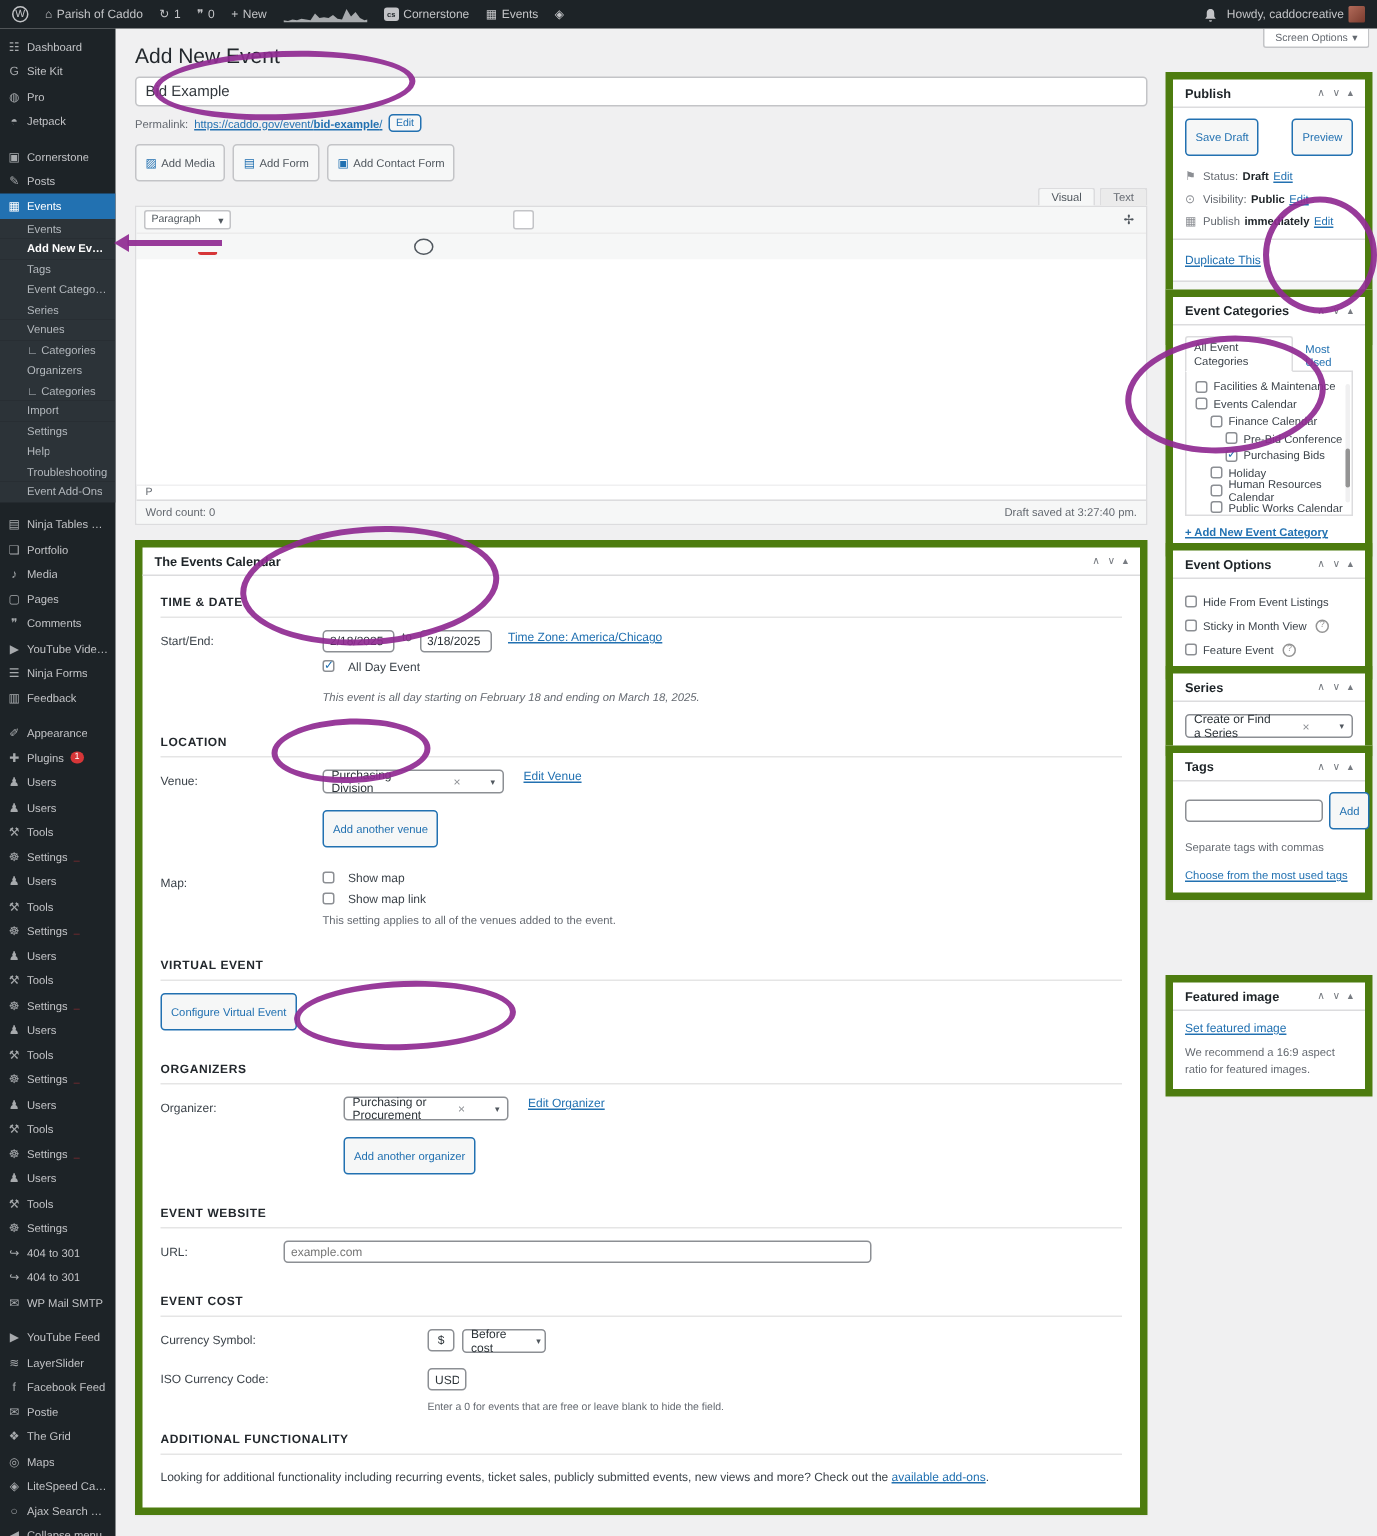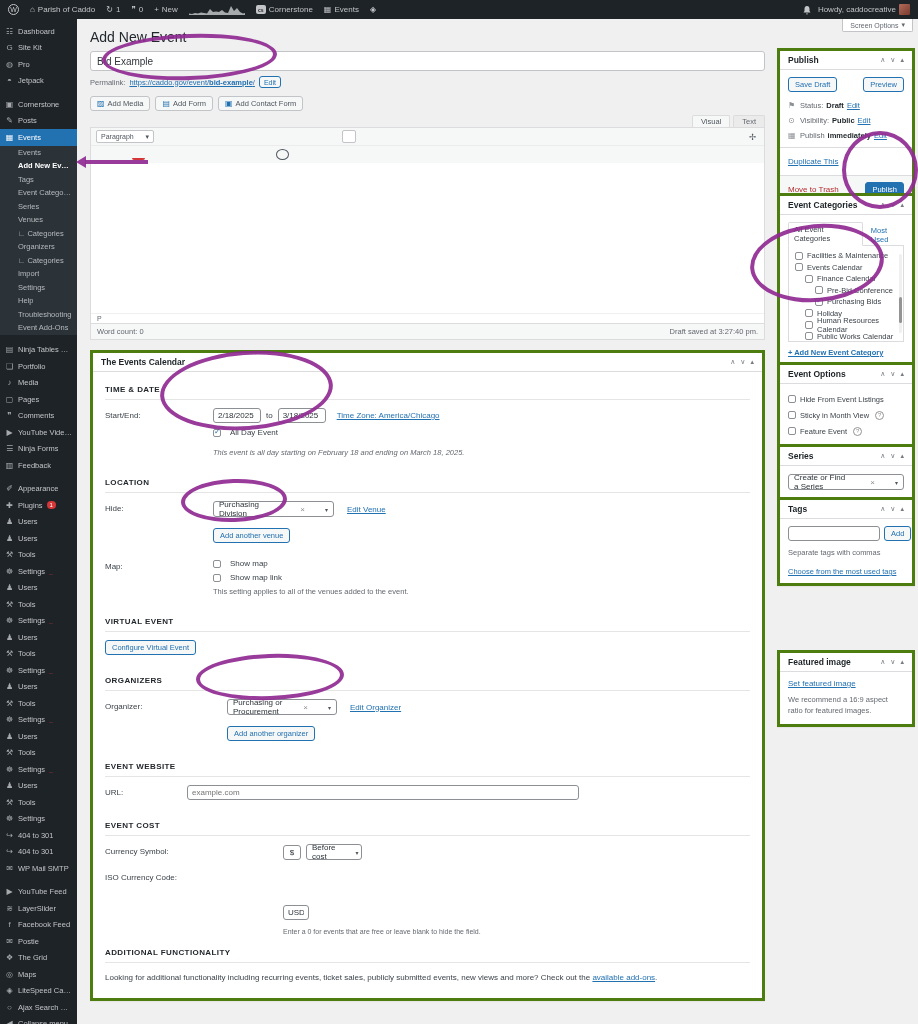--- a/index.html
+++ b/index.html
@@ -28,21 +28,21 @@
  border-bottom:4px solid transparent;border-left:4px solid #2271b1}
 .sb-item.sb-sub{height:13.5px;padding-left:18px;background:#2c3338;color:#b4b9be}
 .sb-item.sb-sub.current{color:#fff;font-weight:bold}
 .sb-gap{height:7px;background:transparent}
 .badge{background:#d63638;color:#fff;border-radius:5px;font-size:6px;padding:0 3px;line-height:8px;height:8px}
 .reddash{color:#d63638;font-weight:bold;font-size:7px}
 
 .lnk{color:#2271b1;text-decoration:underline;cursor:pointer}
 .lnk.red{color:#b32d2e}
 .btn{display:inline-flex;align-items:center;gap:3px;background:#f6f7f7;border:1px solid #2271b1;color:#2271b1;
- border-radius:3px;font-size:7.5px;padding:0 6px;height:15px;white-space:nowrap;cursor:pointer}
+ border-radius:3px;font-size:7.5px;padding:0 6px;height:25px;white-space:nowrap;cursor:pointer}
 .btn.small{height:12px;font-size:7px;padding:0 4px}
 .btn.primary{background:#2271b1;border-color:#2271b1;color:#fff}
 .inp{height:15px;border:1px solid #8c8f94;border-radius:3px;background:#fff;font-size:8px;padding:0 4px;color:#2c3338;font-family:inherit}
 .sel{display:inline-flex;align-items:center;height:16px;border:1px solid #8c8f94;border-radius:3px;background:#fff;
  font-size:8px;padding:0 5px;color:#2c3338;cursor:pointer;gap:20px}
 .sel .grow{flex:1}
 .sel .x{color:#8c8f94;font-size:8px}
 .sel .car{color:#50575e;font-size:6px}
 .checkbox{display:inline-block;width:8px;height:8px;border:1px solid #8c8f94;border-radius:2px;background:#fff;
  position:relative;flex:none;cursor:pointer;vertical-align:-1px}
@@ -77,33 +77,33 @@
 .mce.txt{font-size:7px;color:#50575e}
 .mce.circle{border:1px solid #50575e;border-radius:50%;width:11px;height:11px;font-size:7px}
 .mce.blank{border:1px solid #c3c4c7;background:#fff;width:14px}
 .para-sel{display:flex;align-items:center;justify-content:space-between;width:58px;height:13px;border:1px solid #c3c4c7;
  border-radius:2px;background:#fff;font-size:7px;color:#50575e;padding:0 4px;margin-right:6px;cursor:pointer}
 .e-content{height:150px;background:#fff;cursor:text}
 .e-path{padding:1px 6px;font-size:7px;color:#646970;border-top:1px solid #f0f0f1}
 .e-status{display:flex;justify-content:space-between;background:#f6f7f7;border-top:1px solid #dcdcde;
  padding:3px 6px;font-size:7.5px;color:#646970}
 
-.postbox{background:#fff;border:3px solid #4d7c0f;box-shadow:0 1px 1px rgba(0,0,0,.04)}
+.postbox{background:#fff;border:5px solid #4d7c0f;box-shadow:0 1px 1px rgba(0,0,0,.04)}
 .pb-head{display:flex;align-items:center;padding:4px 8px;border-bottom:1px solid #dcdcde;cursor:move}
 .pb-title{font-weight:bold;font-size:8.5px;color:#1d2327;flex:1}
 .pb-ctl{color:#787c82;font-size:7px;margin-left:5px;cursor:pointer}
 
 .tec{margin-top:10px}
 .tec-body{padding:0 12px 12px}
 .tec-h{font-size:8px;font-weight:bold;color:#23282d;letter-spacing:.4px;padding:13px 0 5px;border-bottom:1px solid #e5e5e5}
 .frow{display:flex;align-items:flex-start;padding:8px 0;font-size:8px;color:#3c434a}
 .flabel{width:108px;flex:none;padding-top:3px}
 .flabel.wide{width:178px}.flabel.mid{width:82px}
 .fctl{display:flex;flex-direction:column;gap:5px;flex:1}
-.hrow{display:flex;align-items:center;gap:5px}
+.hrow{display:flex;gap:5px}
 .divider{border-top:1px solid #f0f0f1}
 .cb-label{margin-left:4px}
 
 .rightcol{position:absolute;left:777px;top:19px;width:138px;bottom:0}
 .rightcol .postbox{position:absolute;left:0;width:138px}
 .pb-body{padding:7px 8px;font-size:8px;color:#3c434a}
 .pub-btns{display:flex;justify-content:space-between;margin-bottom:6px}
 .misc-row{display:flex;align-items:center;gap:3px;padding:3px 0;color:#646970;font-size:7.5px}
 .misc-row .dico{color:#8c8f94;font-size:8px;width:9px}
 .misc-row b{color:#1d2327}
@@ -615,21 +615,21 @@
           <div class="hrow">
             <span class="checkbox checked"></span>
             <span class="cb-label">All Day Event</span>
           </div>
           <div class="note i" style="margin-top:6px">This event is all day starting on February 18 and ending on March 18, 2025.</div>
         </div>
       </div>
 
       <div class="tec-h">LOCATION</div>
       <div class="frow">
-        <span class="flabel">Hide:</span>
+        <span class="flabel">Venue:</span>
         <div class="fctl">
           <div class="hrow">
             <span class="sel" style="width:121px">
               <span class="grow">Purchasing Division</span>
               <span class="x">×</span>
               <span class="car">▾</span>
             </span>
             <span class="lnk" style="margin-left:8px">Edit Venue</span>
           </div>
           <div class="hrow" style="margin-top:6px">
@@ -687,21 +687,21 @@
         <div class="hrow">
           <input class="inp" style="width: 18px; text-align: center;" value="$">
           <span class="sel" style="width:56px">
             <span class="grow">Before cost</span>
             <span class="car">▾</span>
           </span>
         </div>
       </div>
       <div class="frow" style="padding-top:2px">
         <span class="flabel wide">ISO Currency Code:</span>
-        <input class="inp" style="width: 26px; text-align: left; margin-top: 35px;" value="USD">
+        <input class="inp" style="width: 26px; text-align: left;" value="USD">
       </div>
       <div class="note" style="margin-left:178px;font-size:7px">Enter a 0 for events that are free or leave blank to hide the field.</div>
 
       <div class="tec-h">ADDITIONAL FUNCTIONALITY</div>
       <div style="font-size:8px;padding:10px 0 4px;color:#3c434a">
         <span>Looking for additional functionality including recurring events, ticket sales, publicly submitted events, new views and more? Check out the </span><span class="lnk">available add-ons</span><span>.</span>
       </div>
     </div>
   </div>
 

